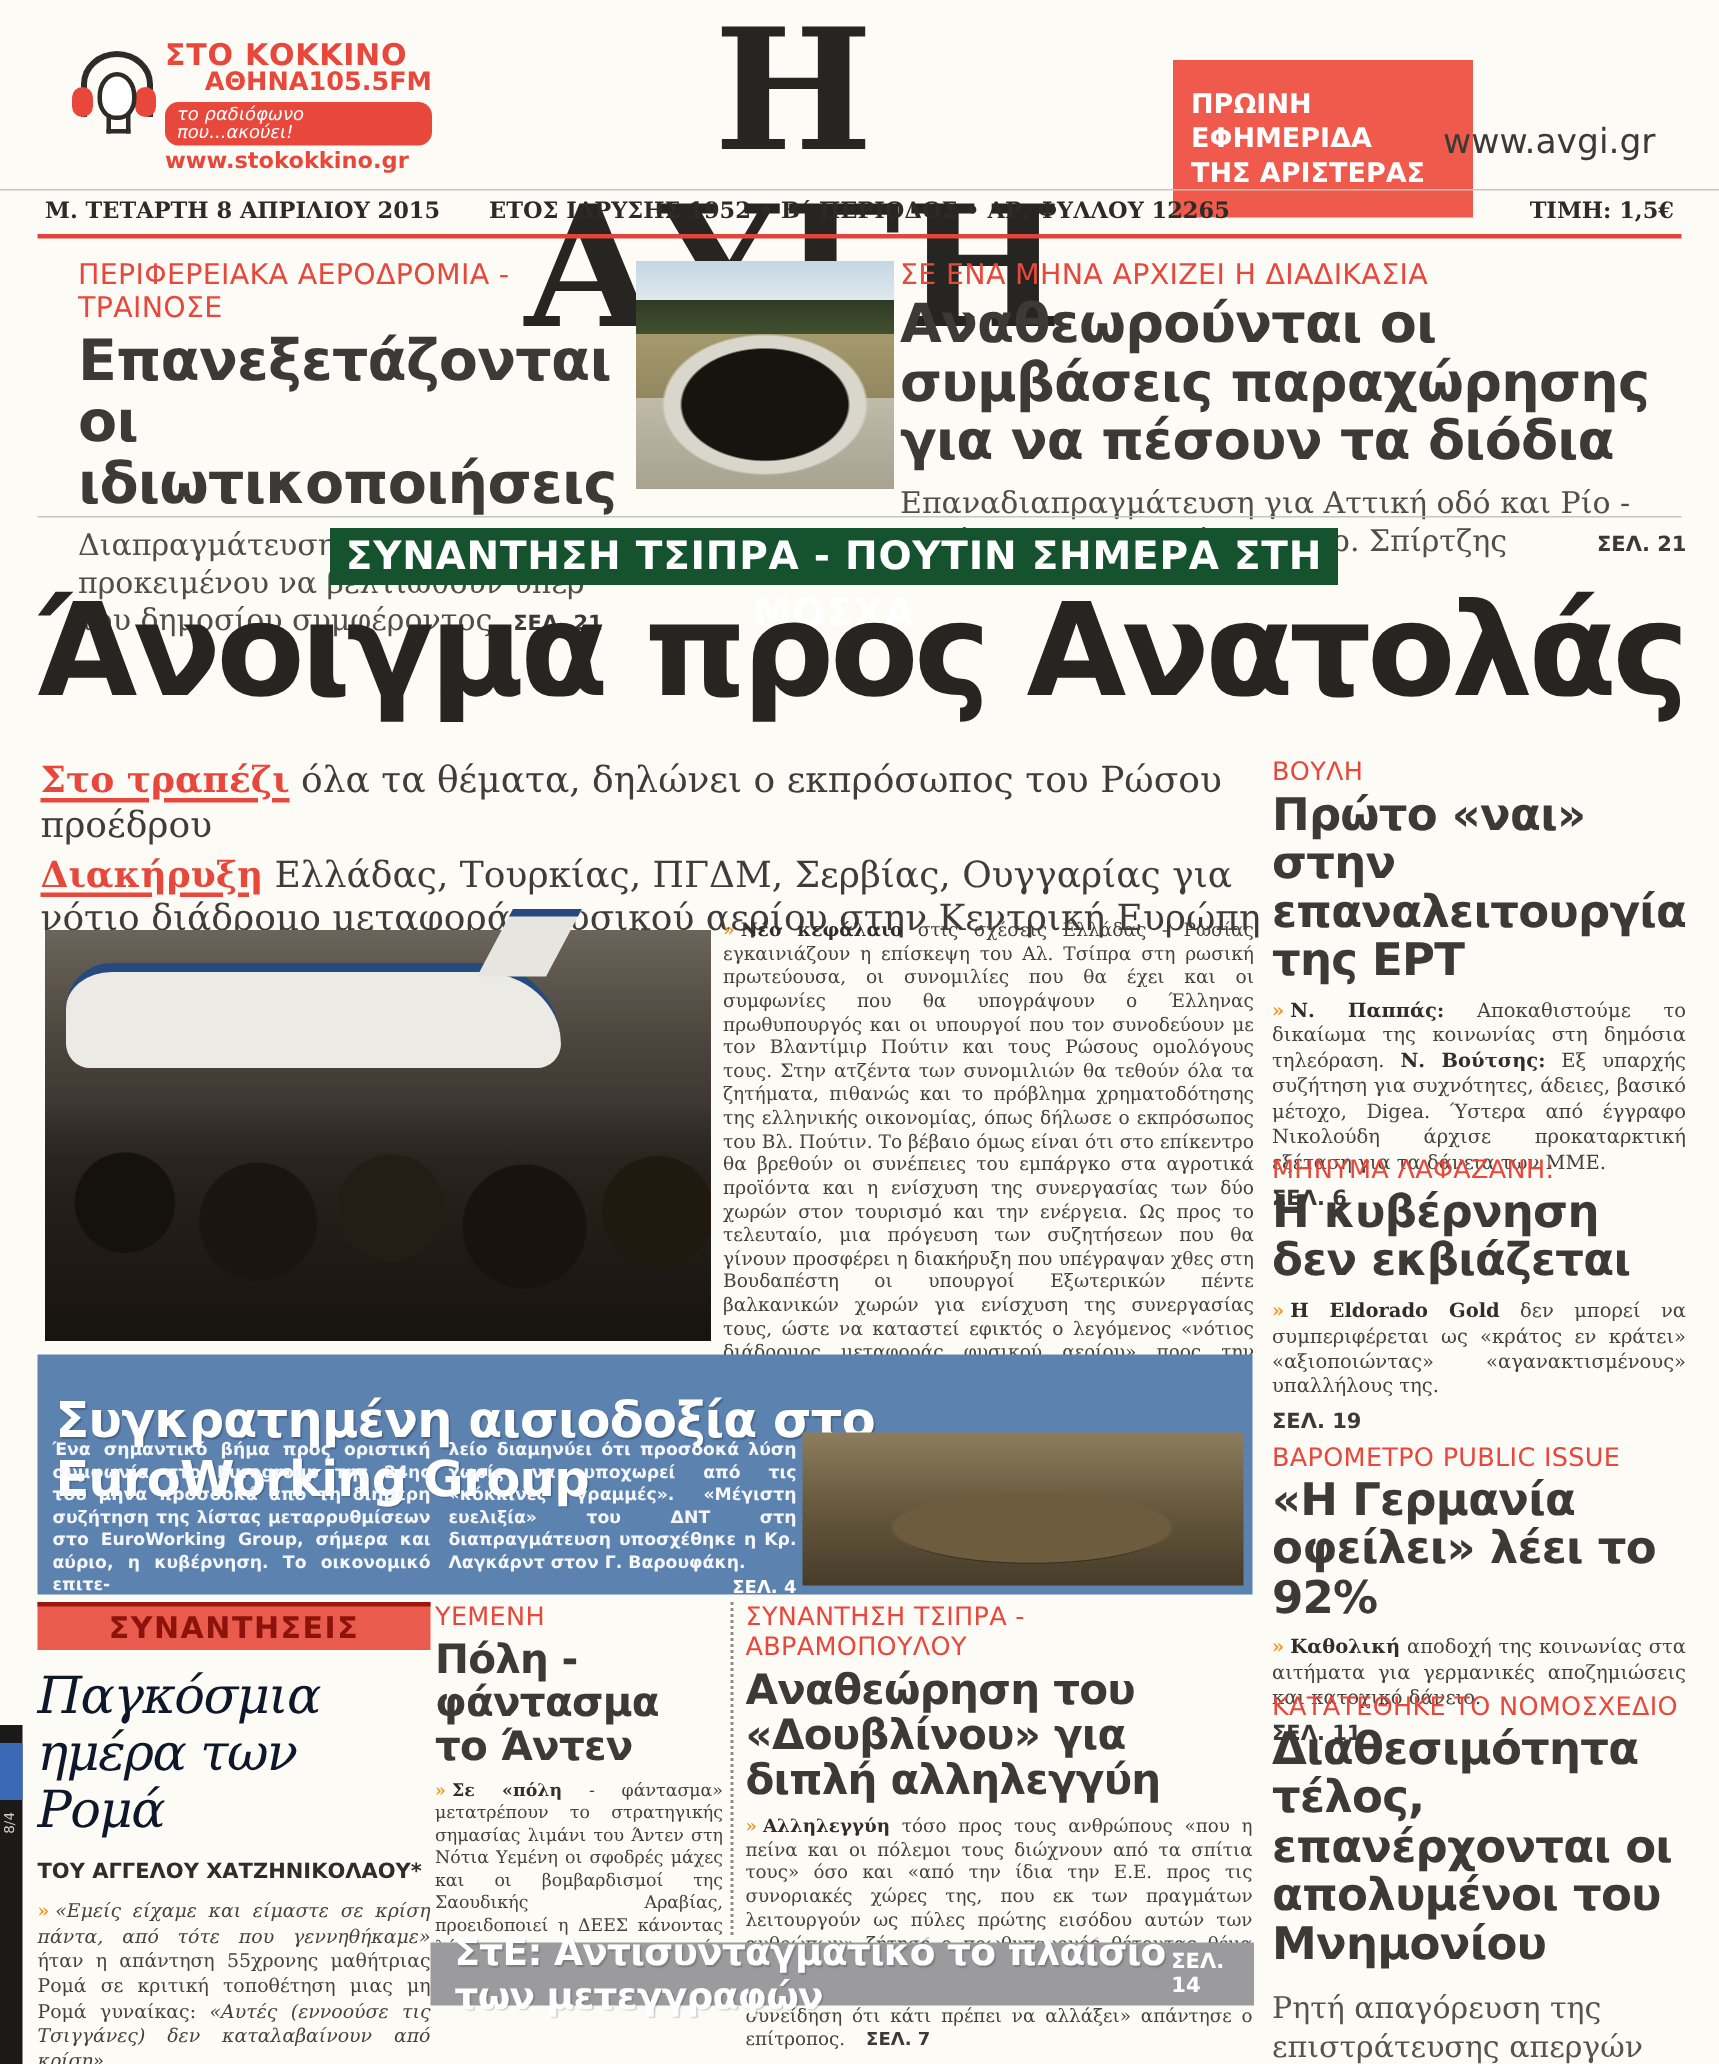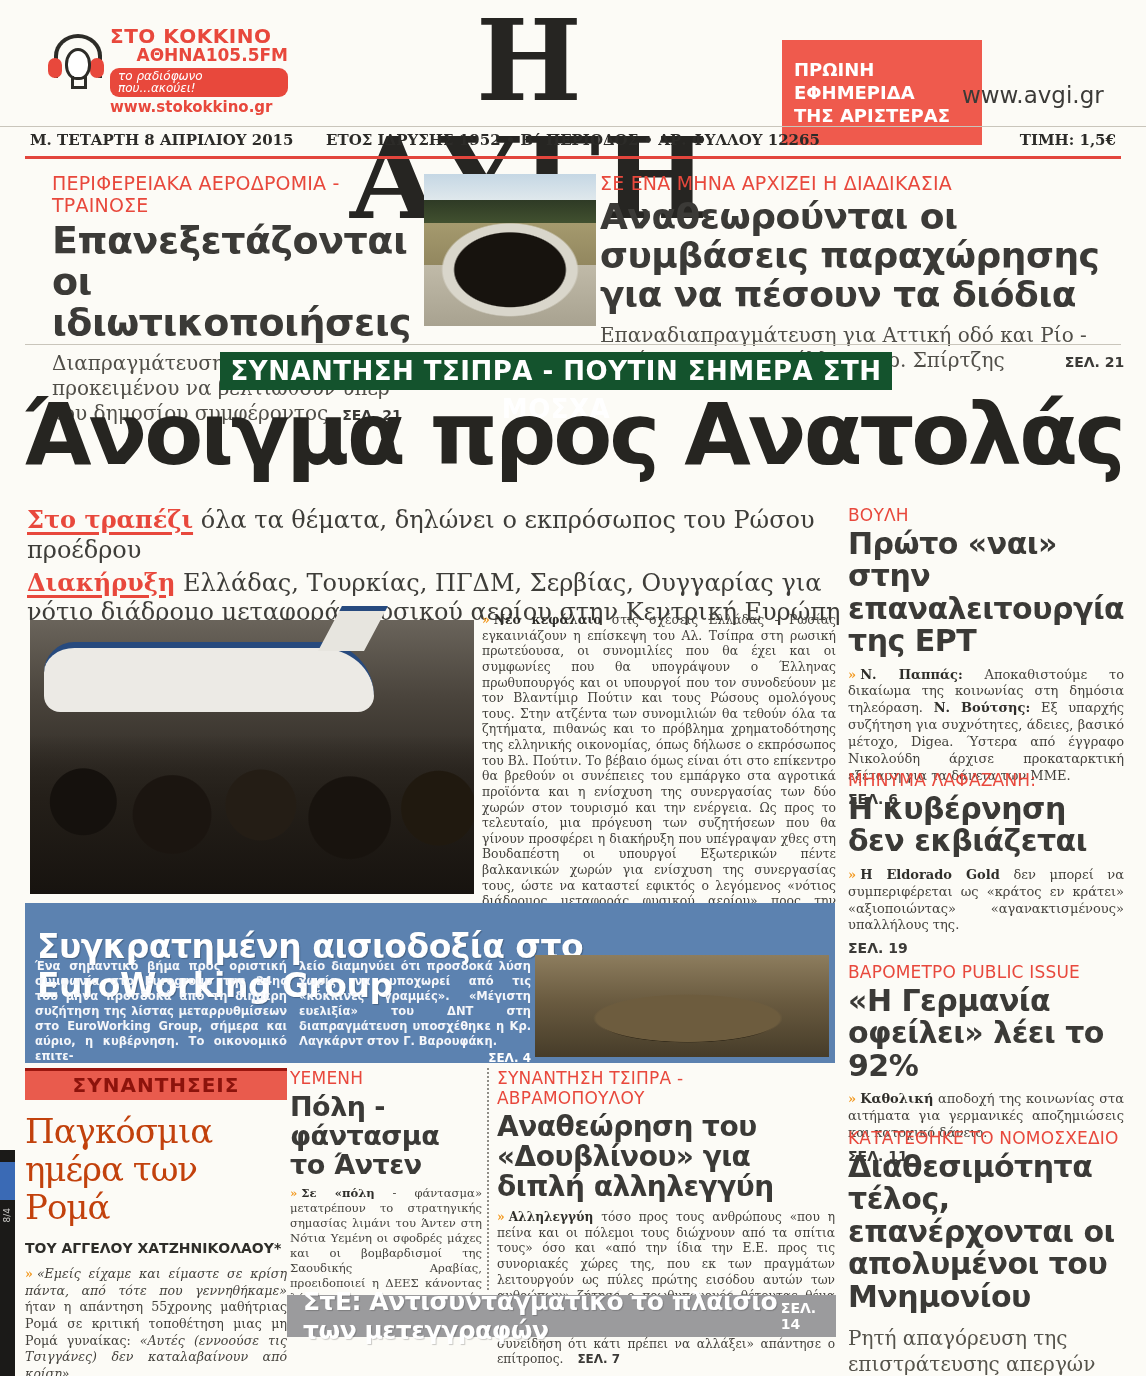--- a/index.html
+++ b/index.html
@@ -91,21 +91,21 @@
   .ew-photo{position:absolute;right:6px;top:52px;width:294px;height:102px;
     background:
       radial-gradient(ellipse 52% 38% at 52% 62%, #6d5c3e 0 60%, rgba(0,0,0,0) 62%),
       radial-gradient(ellipse 30% 20% at 52% 66%, #2e2617 0 97%, rgba(0,0,0,0) 100%),
       linear-gradient(180deg,#8d7d5e 0%,#6a5b40 45%,#463c29 100%);}
 
   
   .roma-box{left:25px;top:1068px;width:262px;height:280px;}
   .roma-bar{background:#e95b4d;border-top:3px solid #9b170f;color:#8c130c;font-weight:bold;font-size:20px;
             text-align:center;letter-spacing:1px;height:29px;line-height:29px;}
-  .roma-head{font-family:"DejaVu Serif",serif;font-size:34px;line-height:1.12;color:#c2410c;margin-top:12px;letter-spacing:-1px;}
+  .roma-head{font-family:"DejaVu Serif",serif;font-style:italic;font-size:34px;line-height:1.12;color:#0f172a;margin-top:12px;letter-spacing:-1px;}
   .roma-byline{font-weight:bold;font-size:14px;color:#2e2d29;margin-top:14px;}
   .roma-body{font-size:12.6px;line-height:1.32;margin-top:10px;}
   .col-art .headline{font-size:27px;margin-top:4px;}
   .col-art .bodytxt{margin-top:7px;}
   .yemen-col{left:290px;top:1068px;width:192px;}
   .yemen-col .bodytxt{font-size:11.6px;line-height:1.29;}
   .dotted-sep{left:487px;top:1068px;height:222px;border-left:2px dotted #8f8d86;width:0;}
   .dublin-col{left:497px;top:1068px;width:338px;}
   .dublin-col .headline{font-size:28px;}
   .dublin-col .bodytxt{font-size:12.2px;line-height:1.3;}

